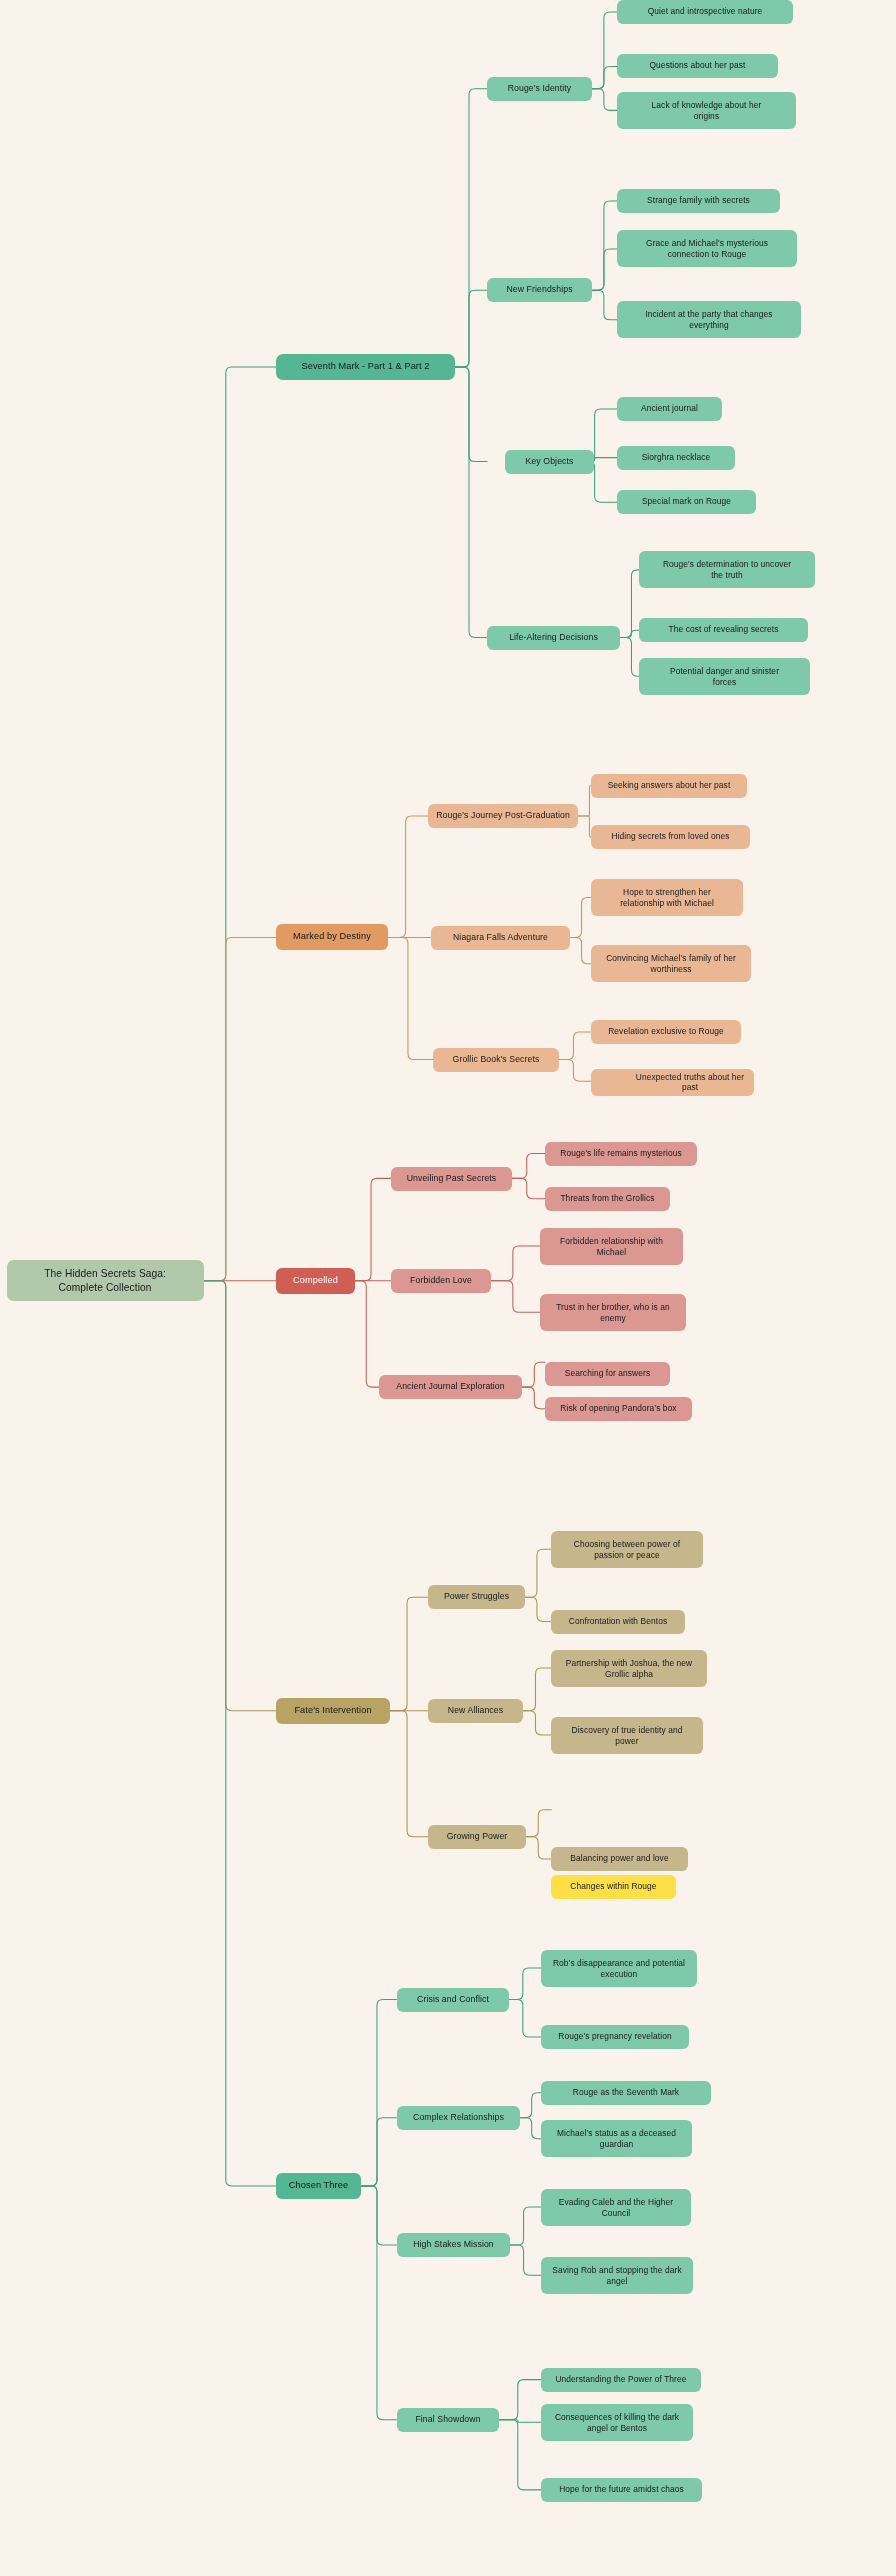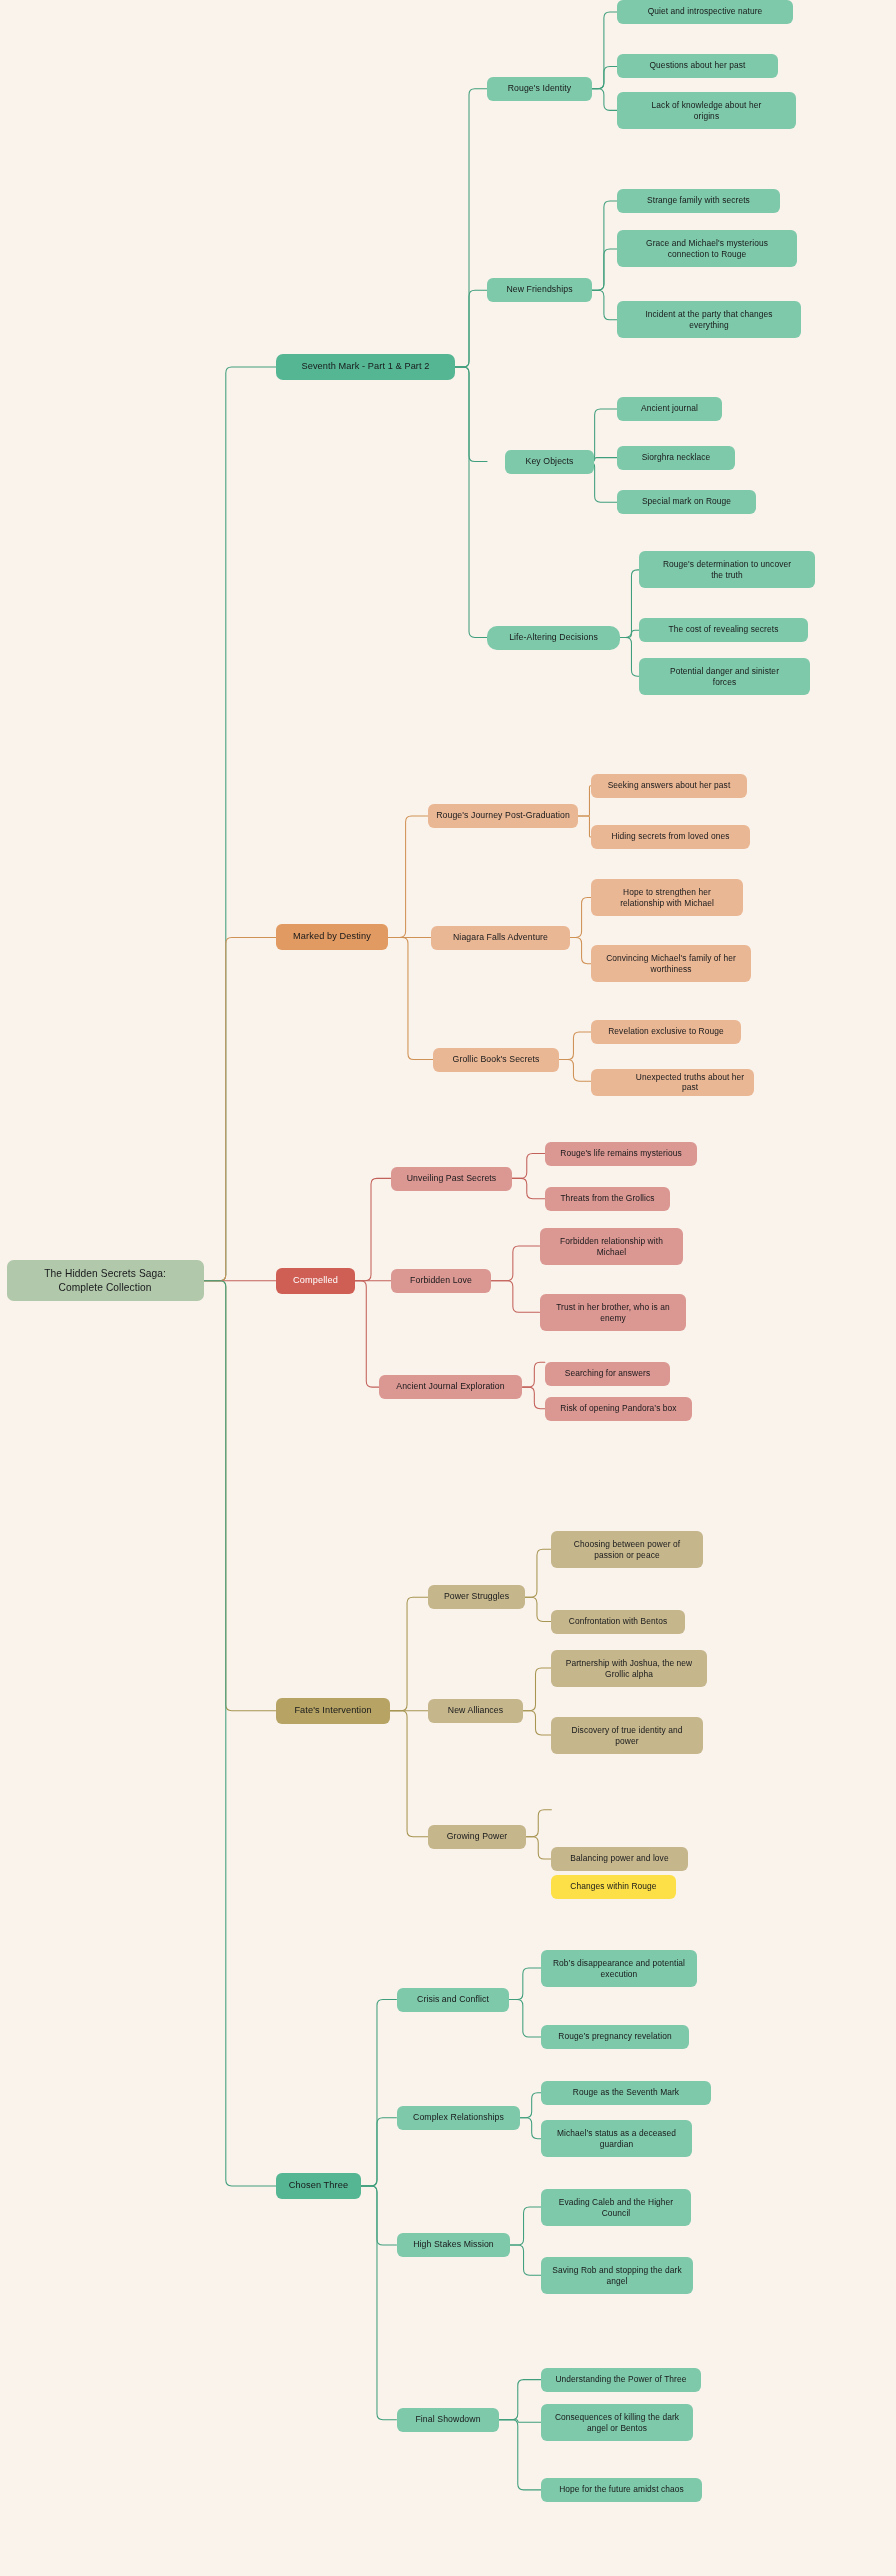--- a/index.html
+++ b/index.html
@@ -137,21 +137,21 @@
       <div class="node lvl2" style="left: 487px; top: 278px; width: 105px; min-height: 23.6px; background: rgb(127, 201, 171);">New Friendships</div>
       <div class="node lvl3" style="left: 617px; top: 189px; width: 163px; min-height: 23.6px; background: rgb(127, 201, 171);">Strange family with secrets</div>
       <div class="node lvl3" style="left: 617px; top: 230px; width: 180px; min-height: 37px; background: rgb(127, 201, 171);">Grace and Michael's mysterious
 connection to Rouge</div>
       <div class="node lvl3" style="left: 617px; top: 301px; width: 184px; min-height: 37px; background: rgb(127, 201, 171);">Incident at the party that changes
 everything</div>
       <div class="node lvl2" style="left: 487px; top: 450px; width: 89px; min-height: 23.6px; background: rgb(127, 201, 171); margin-left: 18px;">Key Objects</div>
       <div class="node lvl3" style="left: 617px; top: 397px; width: 105px; min-height: 23.6px; background: rgb(127, 201, 171);">Ancient journal</div>
       <div class="node lvl3" style="left: 617px; top: 446px; width: 118px; min-height: 23.6px; background: rgb(127, 201, 171);">Siorghra necklace</div>
       <div class="node lvl3" style="left: 617px; top: 490px; width: 139px; min-height: 23.6px; background: rgb(127, 201, 171);">Special mark on Rouge</div>
-      <div class="node lvl2" style="left: 487px; top: 626px; width: 133px; min-height: 23.6px; background: rgb(127, 201, 171); border-radius: 10px;">Life-Altering Decisions</div>
+      <div class="node lvl2" style="left: 487px; top: 626px; width: 133px; min-height: 23.6px; background: rgb(127, 201, 171);">Life-Altering Decisions</div>
       <div class="node lvl3" style="left: 639px; top: 551px; width: 176px; min-height: 37px; background: rgb(127, 201, 171);">Rouge's determination to uncover
 the truth</div>
       <div class="node lvl3" style="left: 639px; top: 618px; width: 169px; min-height: 23.6px; background: rgb(127, 201, 171);">The cost of revealing secrets</div>
       <div class="node lvl3" style="left: 639px; top: 658px; width: 171px; min-height: 37px; background: rgb(127, 201, 171);">Potential danger and sinister
 forces</div>
       <div class="node lvl1" style="left: 276px; top: 924px; width: 112px; min-height: 26px; background: rgb(224, 154, 98);">Marked by Destiny</div>
       <div class="node lvl2" style="left: 428px; top: 804px; width: 150px; min-height: 23.6px; background: rgb(234, 183, 149);">Rouge's Journey Post-Graduation</div>
       <div class="node lvl3" style="left: 591px; top: 774px; width: 156px; min-height: 23.6px; background: rgb(234, 183, 149);">Seeking answers about her past</div>
       <div class="node lvl3" style="left: 591px; top: 825px; width: 159px; min-height: 23.6px; background: rgb(234, 183, 149);">Hiding secrets from loved ones</div>
       <div class="node lvl2" style="left: 431px; top: 926px; width: 139px; min-height: 23.6px; background: rgb(234, 183, 149);">Niagara Falls Adventure</div>

